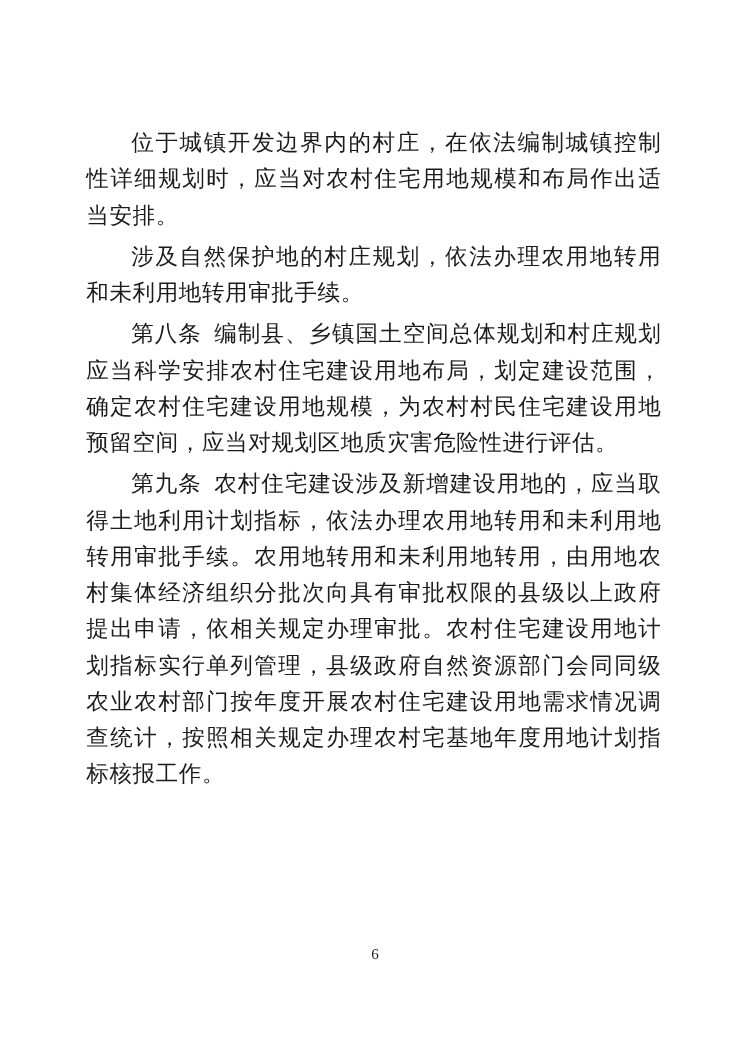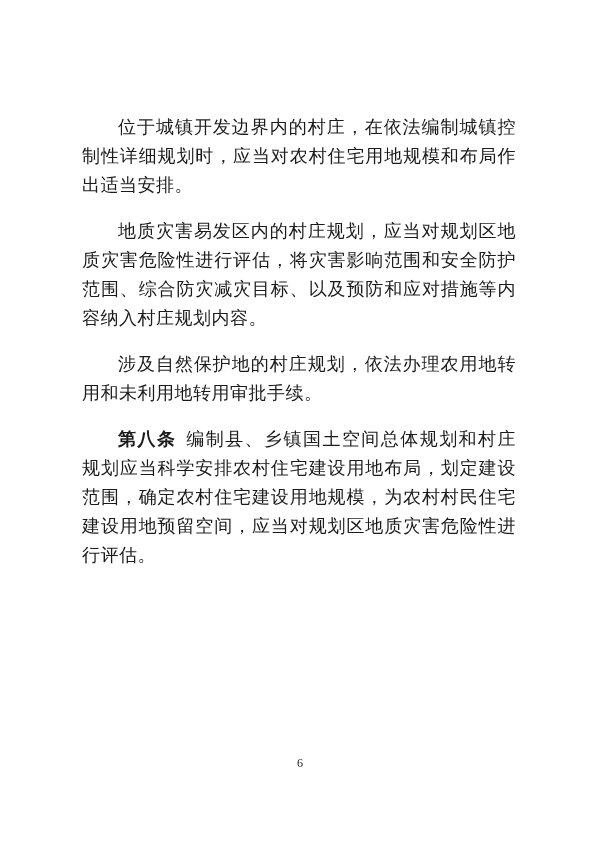--- a/index.html
+++ b/index.html
@@ -16,46 +16,46 @@
     font-family: "Liberation Serif", "DejaVu Serif", serif;
   }
   .content {
     position: absolute;
     left: 65px;
     top: 96px;
     width: 468px;
     color: #1b1b1b;
   }
   .para {
-    margin: 17px;
+    margin: 4px;
     font-size: 18px;
     line-height: 29px;
     text-align: justify;
     text-indent: 2em;
     letter-spacing: 0.5px;
   }
   .term {
-    font-weight: bold;
+    font-weight: normal;
     padding-right: 0.55em;
   }
   .page-number {
     position: absolute;
     left: 0;
     top: 756px;
     width: 100%;
     text-align: center;
     font-size: 12px;
     color: #222222;
     letter-spacing: 0;
   }
 </style>
 </head>
 <body>
 
 <div class="page">
   <div class="content">
     <p class="para"><span>位于城镇开发边界内的村庄，在依法编制城镇控制性详细规划时，应当对农村住宅用地规模和布局作出适当安排。</span></p>
-    <p class="para"><span>地质灾害易发区内的村庄规划，应当对规划区地质灾害危险性进行评估，将灾害影响范围和安全防护范围、综合防灾减灾目标、以及预防和应对措施等内容纳入村庄规划内容。</span></p>
     <p class="para"><span>涉及自然保护地的村庄规划，依法办理农用地转用和未利用地转用审批手续。</span></p>
     <p class="para"><span class="term">第八条</span><span>编制县、乡镇国土空间总体规划和村庄规划应当科学安排农村住宅建设用地布局，划定建设范围，确定农村住宅建设用地规模，为农村村民住宅建设用地预留空间，应当对规划区地质灾害危险性进行评估。</span></p>
+    <p class="para"><span class="term">第九条</span><span>农村住宅建设涉及新增建设用地的，应当取得土地利用计划指标，依法办理农用地转用和未利用地转用审批手续。农用地转用和未利用地转用，由用地农村集体经济组织分批次向具有审批权限的县级以上政府提出申请，依相关规定办理审批。农村住宅建设用地计划指标实行单列管理，县级政府自然资源部门会同同级农业农村部门按年度开展农村住宅建设用地需求情况调查统计，按照相关规定办理农村宅基地年度用地计划指标核报工作。</span></p>
   </div>
   <div class="page-number">6</div>
 </div>
 
 </body></html>

